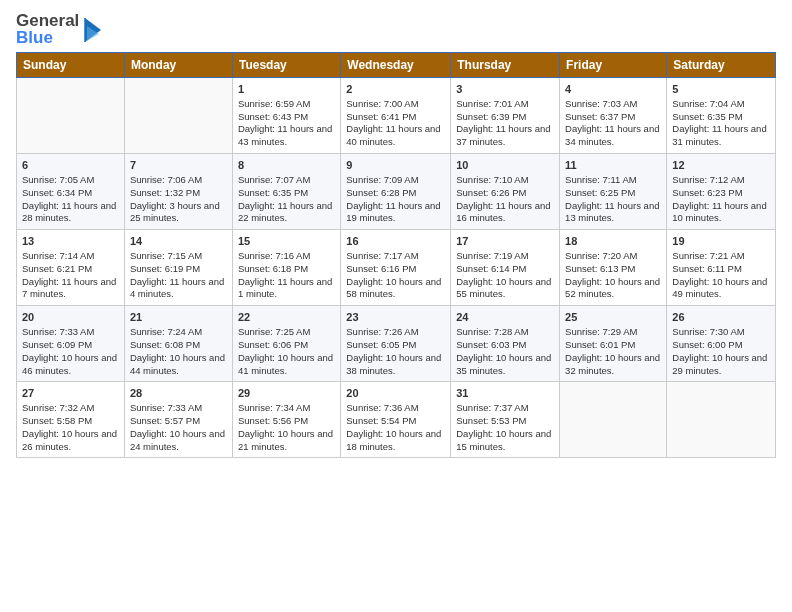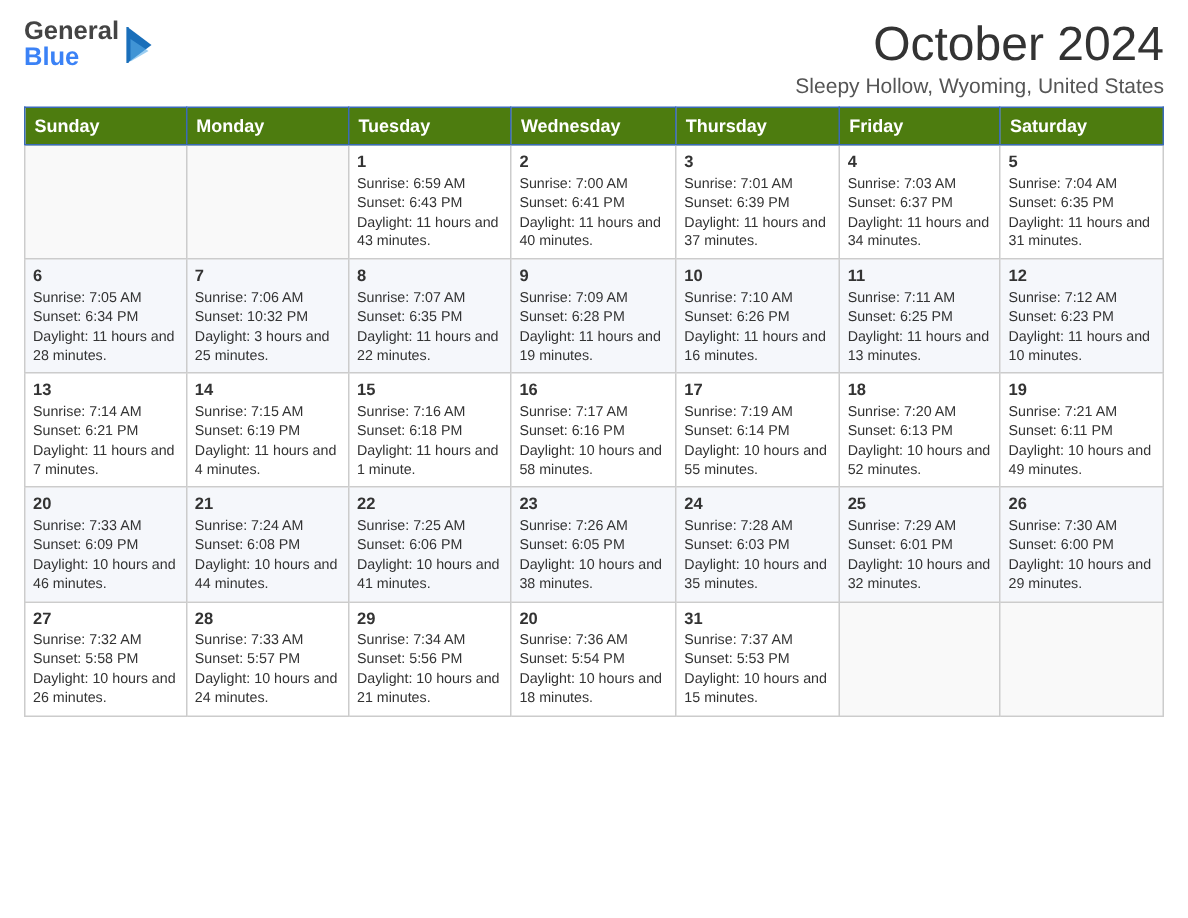--- a/index.html
+++ b/index.html
@@ -33,21 +33,21 @@
       font-size: 14px;
       color: #555;
       margin-top: 2px;
     }
     .calendar {
       width: 100%;
       border-collapse: collapse;
       border: 1px solid #ccc;
     }
     .calendar th {
-      background: #4d7c0f;
+      background: #a16207;
       color: #fff;
       font-size: 12px;
       font-weight: bold;
       padding: 5px 6px;
       text-align: left;
       border: 1px solid #3a6ab8;
     }
     .calendar td {
       vertical-align: top;
       border: 1px solid #ccc;
@@ -96,24 +96,20 @@
       <div class="logo-box">
         <span>General</span>
         <span>Blue</span>
       </div>
       <svg width="22" height="30" viewBox="0 0 22 30">
         <polygon points="4,28 4,4 20,16" fill="#1a6fba"></polygon>
         <polygon points="6,27 6,12 18,20" fill="#5aaee8" opacity="0.6"></polygon>
         <line x1="4" y1="4" x2="4" y2="28" stroke="#1a6fba" stroke-width="1.5"></line>
       </svg>
     </div>
-    <div class="title-block">
-      <div class="month-title">October 2024</div>
-      <div class="location">Sleepy Hollow, Wyoming, United States</div>
-    </div>
   </div>
 
   <table class="calendar">
     <thead>
       <tr>
         <th>Sunday</th>
         <th>Monday</th>
         <th>Tuesday</th>
         <th>Wednesday</th>
         <th>Thursday</th>
@@ -126,21 +122,21 @@
           <td class="empty"></td>
           <td class="empty"></td>
           <td><span class="day-num">1</span><span>Sunrise: 6:59 AM</span><br><span>Sunset: 6:43 PM</span><br><span>Daylight: 11 hours and 43 minutes.</span></td>
           <td><span class="day-num">2</span><span>Sunrise: 7:00 AM</span><br><span>Sunset: 6:41 PM</span><br><span>Daylight: 11 hours and 40 minutes.</span></td>
           <td><span class="day-num">3</span><span>Sunrise: 7:01 AM</span><br><span>Sunset: 6:39 PM</span><br><span>Daylight: 11 hours and 37 minutes.</span></td>
           <td><span class="day-num">4</span><span>Sunrise: 7:03 AM</span><br><span>Sunset: 6:37 PM</span><br><span>Daylight: 11 hours and 34 minutes.</span></td>
           <td><span class="day-num">5</span><span>Sunrise: 7:04 AM</span><br><span>Sunset: 6:35 PM</span><br><span>Daylight: 11 hours and 31 minutes.</span></td>
         </tr>
         <tr>
           <td><span class="day-num">6</span><span>Sunrise: 7:05 AM</span><br><span>Sunset: 6:34 PM</span><br><span>Daylight: 11 hours and 28 minutes.</span></td>
-          <td><span class="day-num">7</span><span>Sunrise: 7:06 AM</span><br><span>Sunset: 10:32 PM</span><br><span>Daylight: 3 hours and 25 minutes.</span></td>
+          <td><span class="day-num">7</span><span>Sunrise: 7:06 AM</span><br><span>Sunset: 1:32 PM</span><br><span>Daylight: 3 hours and 25 minutes.</span></td>
           <td><span class="day-num">8</span><span>Sunrise: 7:07 AM</span><br><span>Sunset: 6:35 PM</span><br><span>Daylight: 11 hours and 22 minutes.</span></td>
           <td><span class="day-num">9</span><span>Sunrise: 7:09 AM</span><br><span>Sunset: 6:28 PM</span><br><span>Daylight: 11 hours and 19 minutes.</span></td>
           <td><span class="day-num">10</span><span>Sunrise: 7:10 AM</span><br><span>Sunset: 6:26 PM</span><br><span>Daylight: 11 hours and 16 minutes.</span></td>
           <td><span class="day-num">11</span><span>Sunrise: 7:11 AM</span><br><span>Sunset: 6:25 PM</span><br><span>Daylight: 11 hours and 13 minutes.</span></td>
           <td><span class="day-num">12</span><span>Sunrise: 7:12 AM</span><br><span>Sunset: 6:23 PM</span><br><span>Daylight: 11 hours and 10 minutes.</span></td>
         </tr>
         <tr>
           <td><span class="day-num">13</span><span>Sunrise: 7:14 AM</span><br><span>Sunset: 6:21 PM</span><br><span>Daylight: 11 hours and 7 minutes.</span></td>
           <td><span class="day-num">14</span><span>Sunrise: 7:15 AM</span><br><span>Sunset: 6:19 PM</span><br><span>Daylight: 11 hours and 4 minutes.</span></td>
           <td><span class="day-num">15</span><span>Sunrise: 7:16 AM</span><br><span>Sunset: 6:18 PM</span><br><span>Daylight: 11 hours and 1 minute.</span></td>

